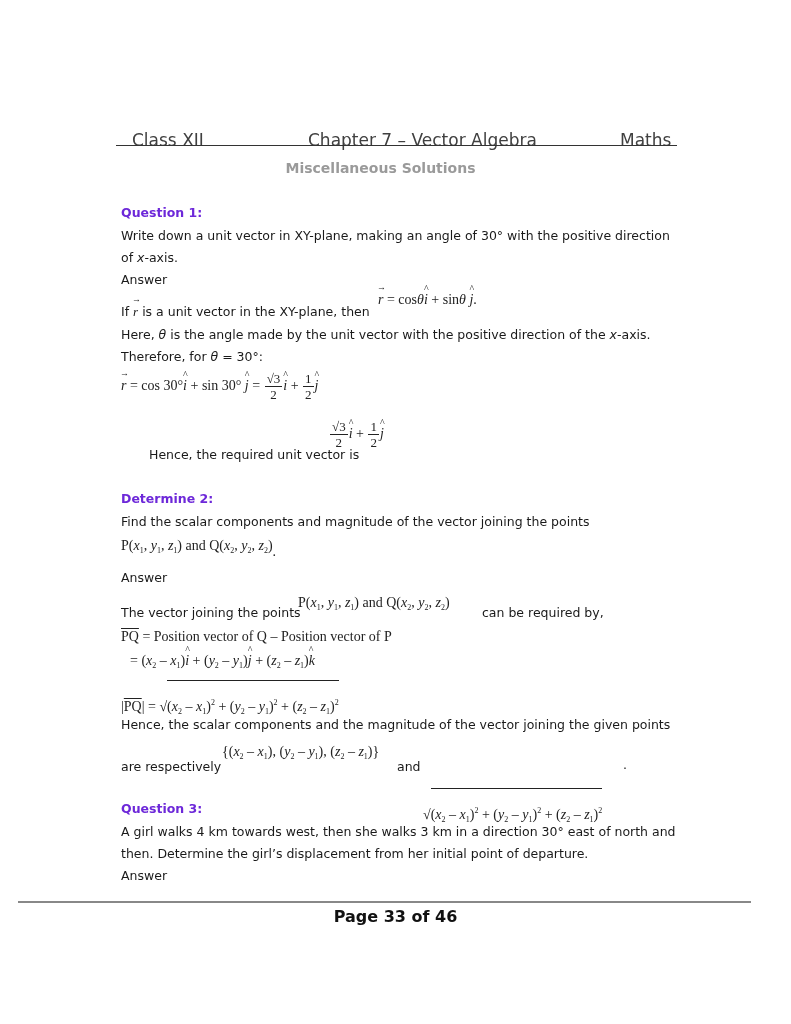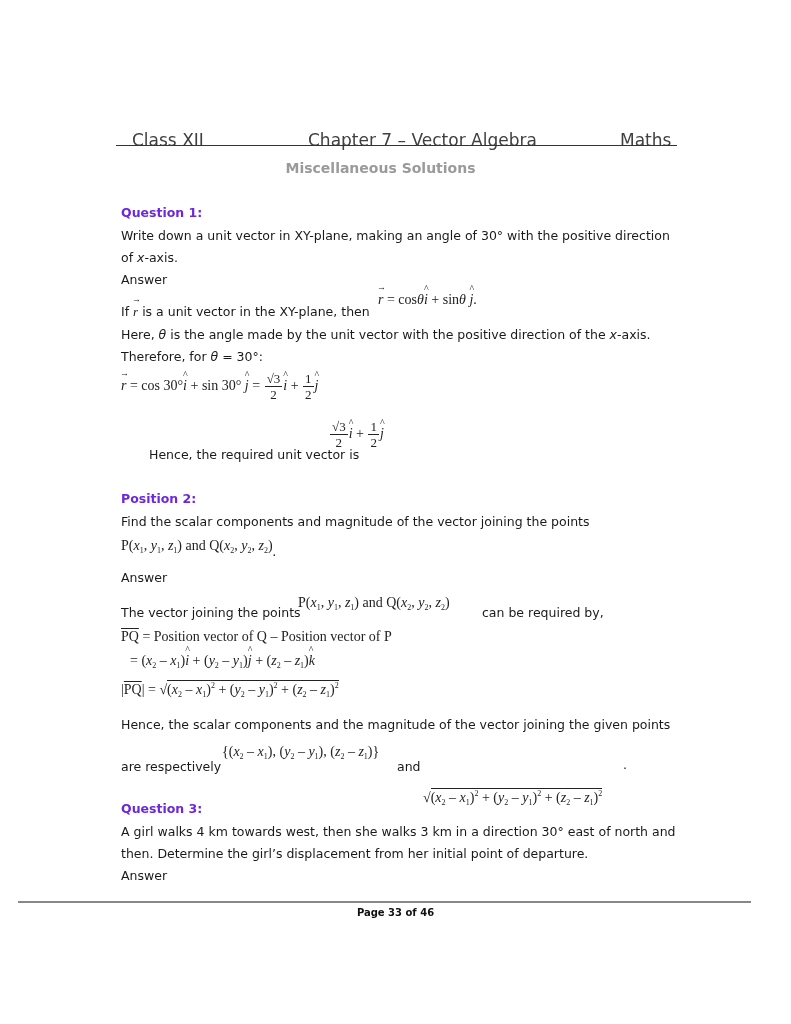--- a/index.html
+++ b/index.html
@@ -16,25 +16,25 @@
   .mi { font-style: italic; }
   .frac { display: inline-block; vertical-align: middle; text-align: center; line-height: 1; margin: 0 1px; }
   .frac .num { display: block; border-bottom: 1px solid #222; padding: 0 2px 1px; font-size: 13px; }
   .frac .den { display: block; padding-top: 1px; font-size: 13px; }
   .hat { position: relative; display: inline-block; font-style: italic; }
   .hat::before { content: "^"; position: absolute; top: -9px; left: 0; font-size: 10px; font-style: normal; }
   .vec { position: relative; display: inline-block; font-style: italic; }
   .vec::before { content: "\2192"; position: absolute; top: -10px; left: -1px; font-size: 9px; font-style: normal; }
   .sub { font-size: 8px; vertical-align: -3px; }
   .sup { font-size: 8px; vertical-align: 6px; }
-  .sqrt { display: inline-block; border-top: 1px solid #222; padding-top: 0; }
+  .sqrt { display: inline-block; border-top: 1px solid #222; padding-top: 17px; }
   .overline { text-decoration: overline; }
   .footer-rule { position: absolute; left: 18px; top: 901px; width: 733px; height: 2px; background: #888; }
   .footer { position: absolute; left: 0; width: 791px; top: 907px; text-align: center;
-            font-size: 10px; font-weight: bold; color: #111; }
+            font-size: 16px; font-weight: bold; color: #111; }
 </style>
 </head>
 <body>
 
 <div class="abs hdr" style="left:132px;">Class XII</div>
 <div class="abs hdr" style="left:308px;">Chapter 7 – Vector Algebra</div>
 <div class="abs hdr" style="left:620px;">Maths</div>
 <div class="hdr-rule"></div>
 <div class="subtitle">Miscellaneous Solutions</div>
 
@@ -60,21 +60,21 @@
   <span class="frac"><span class="num">√3</span><span class="den">2</span></span><span class="hat">i</span> +
   <span class="frac"><span class="num">1</span><span class="den">2</span></span><span class="hat">j</span>
 </div>
 
 <div class="abs txt" style="top:447px;margin-left:28px;">Hence, the required unit vector is</div>
 <div class="abs math" style="left:329px; top:420px;">
   <span class="frac"><span class="num">√3</span><span class="den">2</span></span><span class="hat">i</span> +
   <span class="frac"><span class="num">1</span><span class="den">2</span></span><span class="hat">j</span>
 </div>
 
-<div class="abs qhead" style="top:491px;">Position 2:</div>
+<div class="abs qhead" style="top:491px;">Determine 2:</div>
 <div class="abs txt" style="top:514px;">Find the scalar components and magnitude of the vector joining the points</div>
 <div class="abs math" style="left:121px; top:538px;">
   P(<span class="mi">x</span><span class="sub">1</span>, <span class="mi">y</span><span class="sub">1</span>, <span class="mi">z</span><span class="sub">1</span>) and Q(<span class="mi">x</span><span class="sub">2</span>, <span class="mi">y</span><span class="sub">2</span>, <span class="mi">z</span><span class="sub">2</span>)<span style="vertical-align:-6px;">.</span>
 </div>
 <div class="abs txt" style="top:570px;">Answer</div>
 
 <div class="abs txt" style="top:605px;">The vector joining the points</div>
 <div class="abs math" style="left:298px; top:595px;">
   P(<span class="mi">x</span><span class="sub">1</span>, <span class="mi">y</span><span class="sub">1</span>, <span class="mi">z</span><span class="sub">1</span>) and Q(<span class="mi">x</span><span class="sub">2</span>, <span class="mi">y</span><span class="sub">2</span>, <span class="mi">z</span><span class="sub">2</span>)
 </div>

